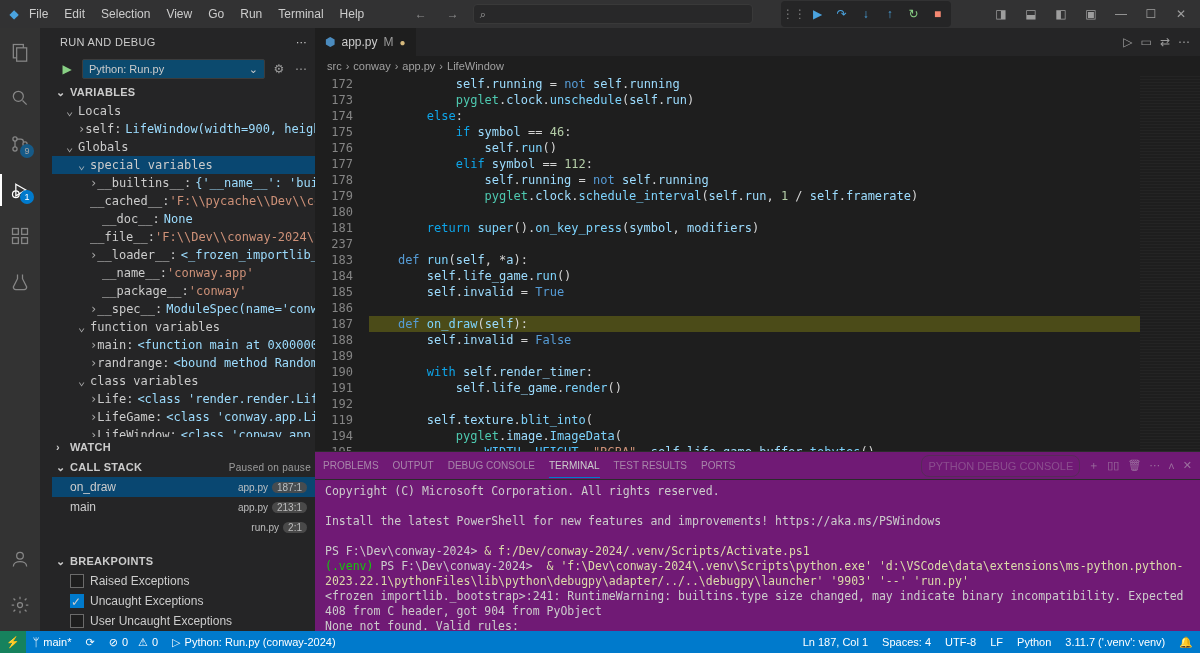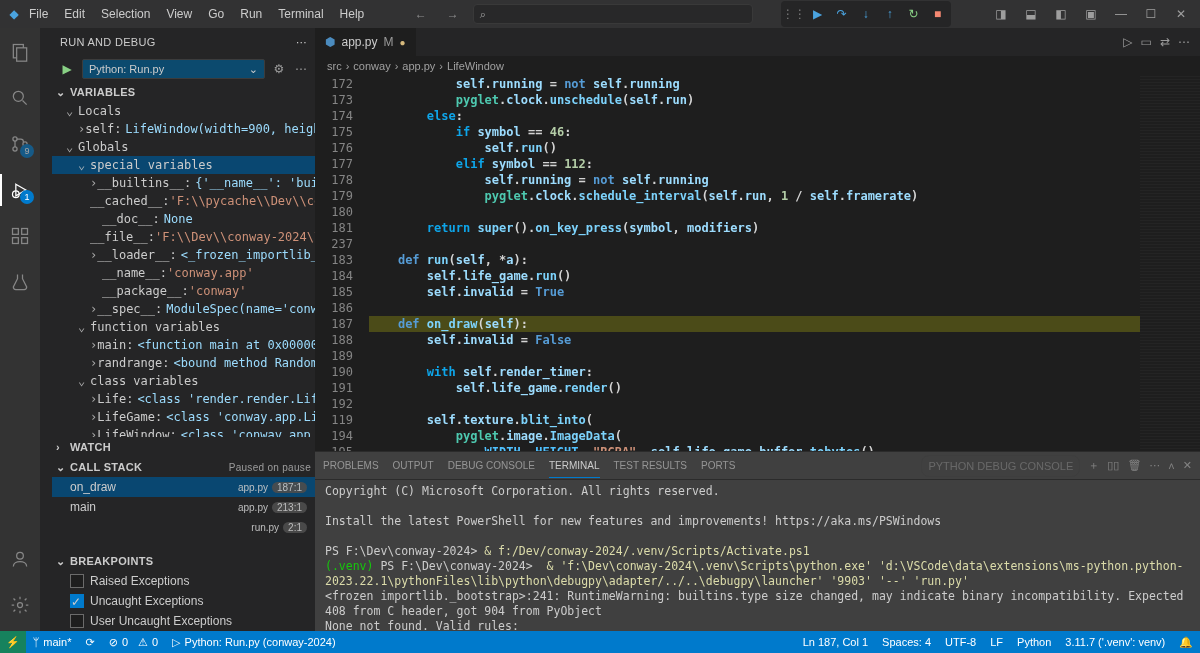--- a/index.html
+++ b/index.html
@@ -132,38 +132,38 @@
   height: 20px; display: flex; align-items: center; padding: 0 12px;
   font-size: 11px; color: #a0a0a0; gap: 4px;
 }
 .editor-wrap { flex: 1; display: flex; overflow: hidden; position: relative; }
 .gutter {
   width: 54px; text-align: right; padding-right: 16px; color: #858585;
   font-family: Menlo, Consolas, monospace; font-size: 12px; line-height: 16px;
 }
 .code {
   flex: 1; font-family: Menlo, Consolas, monospace; font-size: 12px; line-height: 16px;
-  white-space: pre; color: #d4d4d4; overflow: hidden; font-weight: bold;
+  white-space: pre; color: #d4d4d4; overflow: hidden;
 }
 .code .kw{color:#569cd6}.code .kw2{color:#0ea5e9}
 .code .fn{color:#7dd3fc}.code .self{color:#9cdcfe}
 .code .prop{color:#9cdcfe}.code .str{color:#ce9178}
 .code .num{color:#b5cea8}.code .cls{color:#4ec9b0}
 .code .const{color:#4fc1ff}.code .builtin{color:#569cd6}
 .code .op{color:#d4d4d4}
 .line { height: 16px; }
 .line.hl { background: #4b4b18; }
 .minimap {
   width: 60px; background: #1e1e1e; opacity: 0.5;
   background-image: repeating-linear-gradient(#2a2a2a 0 1px, transparent 1px 3px);
 }
 
 .panel {
   height: 180px; border-top: 1px solid #2b2b2b;
-  display: flex; flex-direction: column; background: #404040;
+  display: flex; flex-direction: column; background: #701a75;
 }
 .panel-tabs {
   height: 28px; display: flex; align-items: center; padding: 0 8px;
   font-size: 10px; gap: 14px; border-bottom: 1px solid #2b2b2b;
 }
 .panel-tabs span { text-transform: uppercase; opacity: 0.6; cursor: pointer; padding: 6px 0; }
 .panel-tabs span.active { opacity: 1; border-bottom: 1px solid #007acc; }
 .panel-tabs .ptr { margin-left: auto; display: flex; gap: 8px; align-items: center; opacity: 0.8; font-size: 11px; text-transform: none; }
 .panel-tabs .ptr .box { border: 1px solid #3c3c3c; padding: 4px 6px; border-radius: 8px; }
 .terminal {

